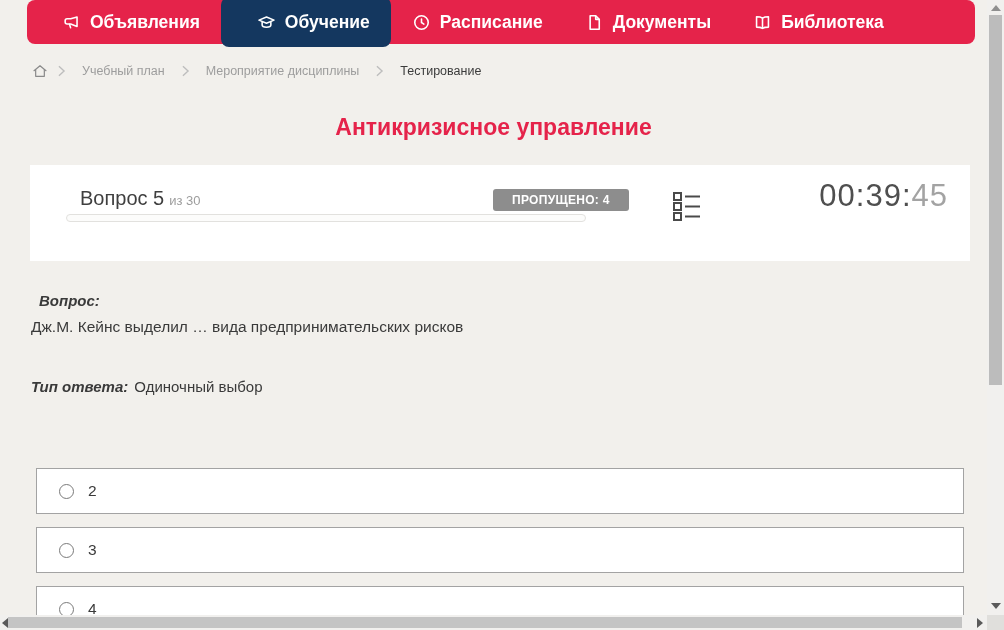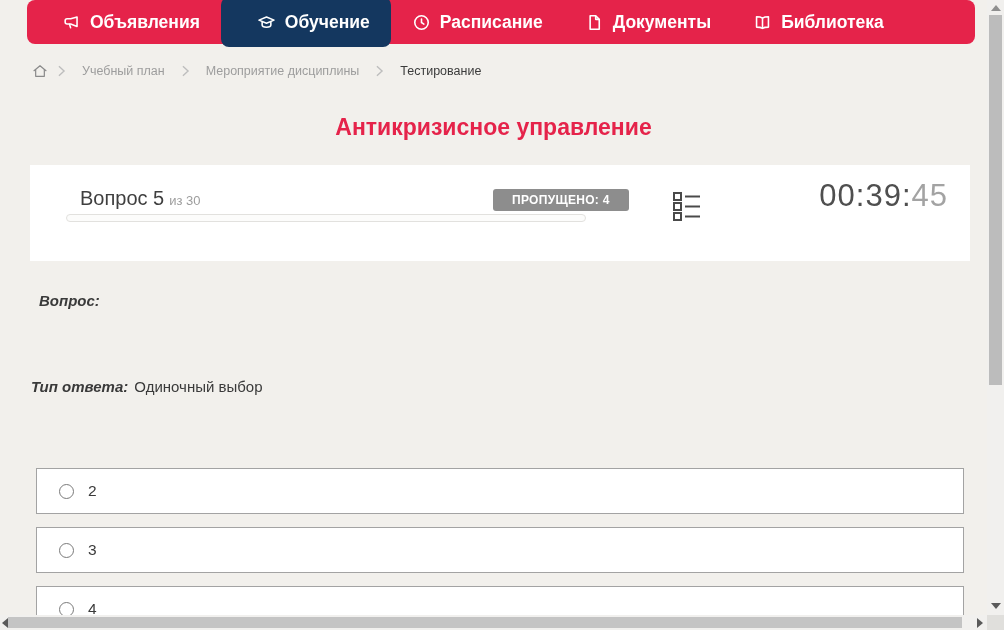--- a/index.html
+++ b/index.html
@@ -164,20 +164,21 @@
         <rect x="4" y="24" width="7" height="7"></rect>
           <line x1="15" y1="27.5" x2="30" y2="27.5"></line>
       </svg>
     </button>
     <div class="timer">
       <span>00:39:</span><span class="secs">45</span>
     </div>
   </div>
 
   <div class="q-label">Вопрос:</div>
+  <div class="q-text">Дж.М. Кейнс выделил … вида предпринимательских рисков</div>
   <div class="q-type">
     <span class="t-label">Тип ответа:</span><span>Одиночный выбор</span>
   </div>
 
   <div class="options">
     <div class="option">
       <span class="radio"></span>
       <span class="opt-label">2</span>
     </div>
     <div class="option">

